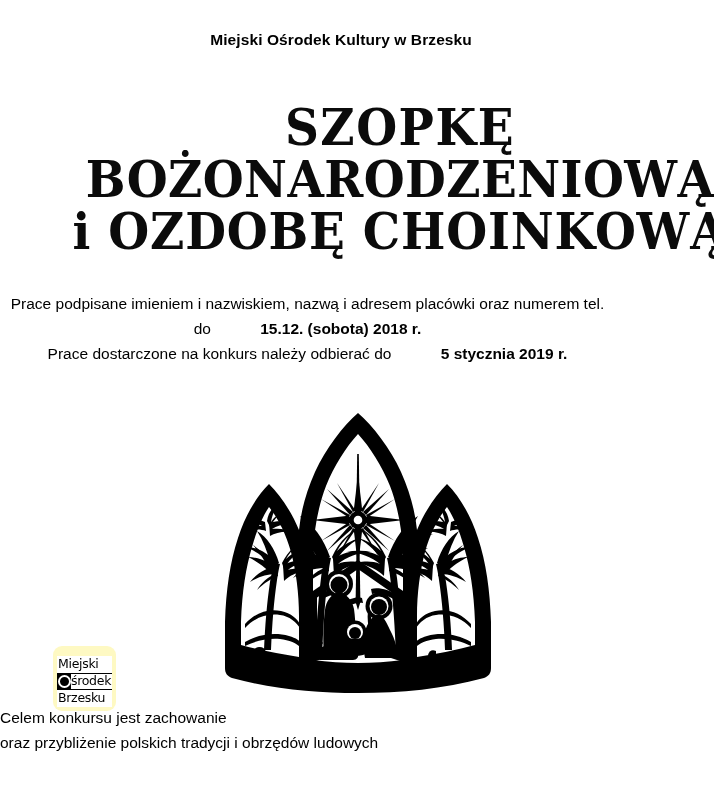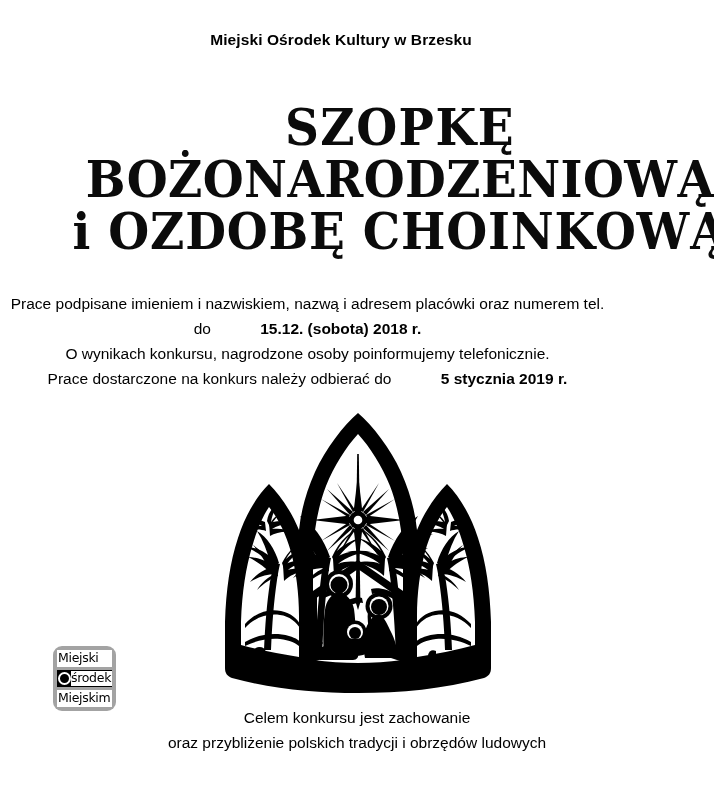--- a/index.html
+++ b/index.html
@@ -98,27 +98,27 @@
   }
   .illustration svg { display: block; width: 100%; height: 100%; }
 
   
   .logo {
     position: absolute;
     left: 53px;
     top: 646px;
     width: 63px;
     height: 65px;
-    background: #a3a3a3;
+    background: #fef9c3;
     border-radius: 9px;
     box-sizing: border-box;
     padding: 4px 4px;
     display: flex;
     flex-direction: column;
-    justify-content: space-between;
+    justify-content: flex-end;
   }
   .logo-row {
     background: #ffffff;
     color: #000000;
     font-family: "DejaVu Sans", "Liberation Sans", sans-serif;
     font-size: 12.5px;
     font-weight: 400;
     line-height: 1;
     height: 17px;
     display: flex;
@@ -155,21 +155,20 @@
     font-size: 12.5px;
     letter-spacing: -0.3px;
   }
 
   
   .footer-block {
     position: absolute;
     top: 705px;
     left: 0;
     width: 714px;
-    text-align: center;
   }
   .footer-line {
     font-size: 15.5px;
     font-weight: 500;
     line-height: 1.62;
   }
 </style>
 </head>
 <body>
 
@@ -181,21 +180,20 @@
 
   <div class="title-block">
     <div class="title-line l1">SZOPKĘ</div>
     <div class="title-line l2">BOŻONARODZENIOWĄ</div>
     <div class="title-line l3">i OZDOBĘ CHOINKOWĄ</div>
   </div>
 
   <div class="body-block">
     <div class="body-line">Prace podpisane imieniem i nazwiskiem, nazwą i adresem placówki oraz numerem tel.</div>
     <div class="body-line"><span>do </span><b>15.12. (sobota) 2018 r.</b></div>
-    <div class="body-line">O wynikach konkursu, nagrodzone osoby poinformujemy telefonicznie.</div>
     <div class="body-line"><span>Prace dostarczone na konkurs należy odbierać do </span><b>5 stycznia 2019 r.</b></div>
   </div>
 
   <div class="illustration">
     <svg viewBox="0 0 330 285" xmlns="http://www.w3.org/2000/svg" aria-hidden="true">
       <g fill="#000000">
 
         <path d="M165 3
                  C 150 16, 133 38, 122 62
                  C 113 82, 108 101, 106 120
@@ -438,21 +436,21 @@
       </g>
     </svg>
   </div>
 
   <div class="logo">
     <div class="logo-row">Miejski</div>
     <div class="logo-row mid">
       <span class="logo-o"></span>
       <span class="logo-mid-text">środek</span>
     </div>
-    <div class="logo-row">Miejskim</div>
+    <div class="logo-row">Brzesku</div>
   </div>
 
   <div class="footer-block">
     <div class="footer-line">Celem konkursu jest zachowanie</div>
     <div class="footer-line">oraz przybliżenie polskich tradycji i obrzędów ludowych</div>
   </div>
 
 </div>
 
 </body></html>

